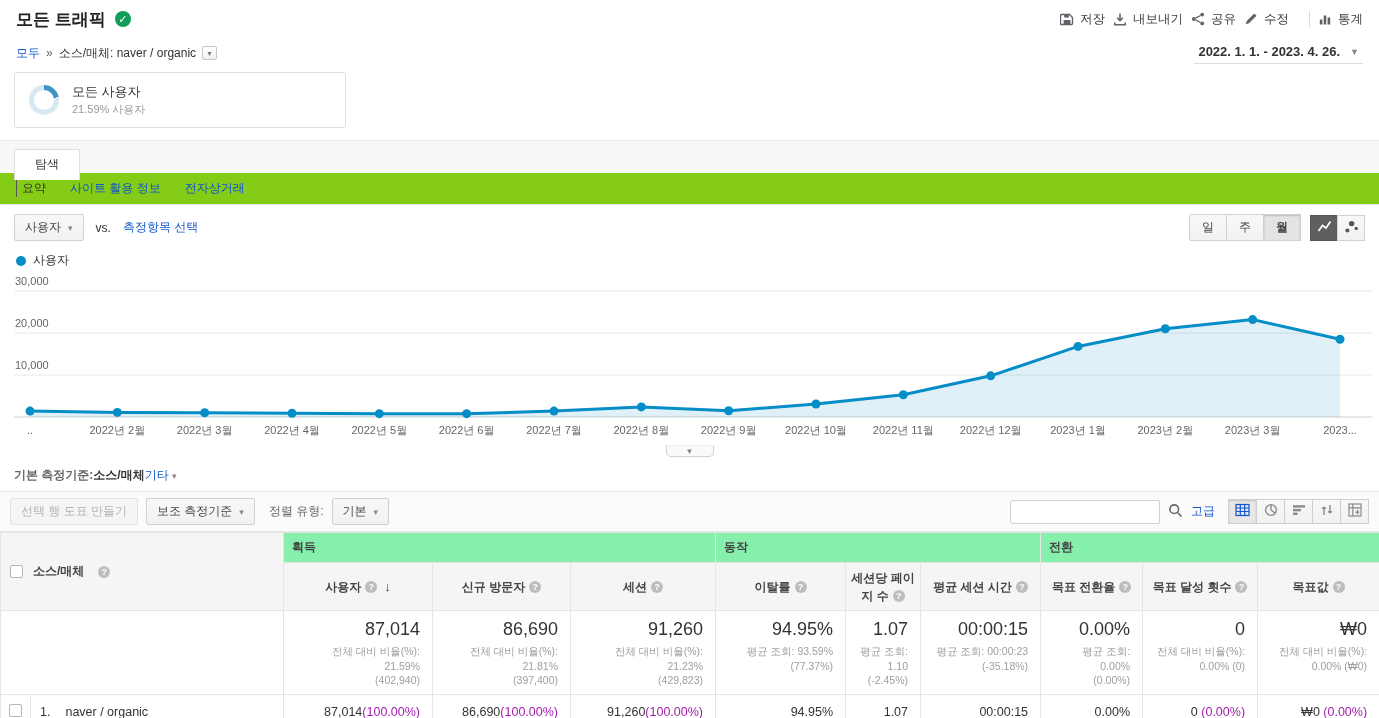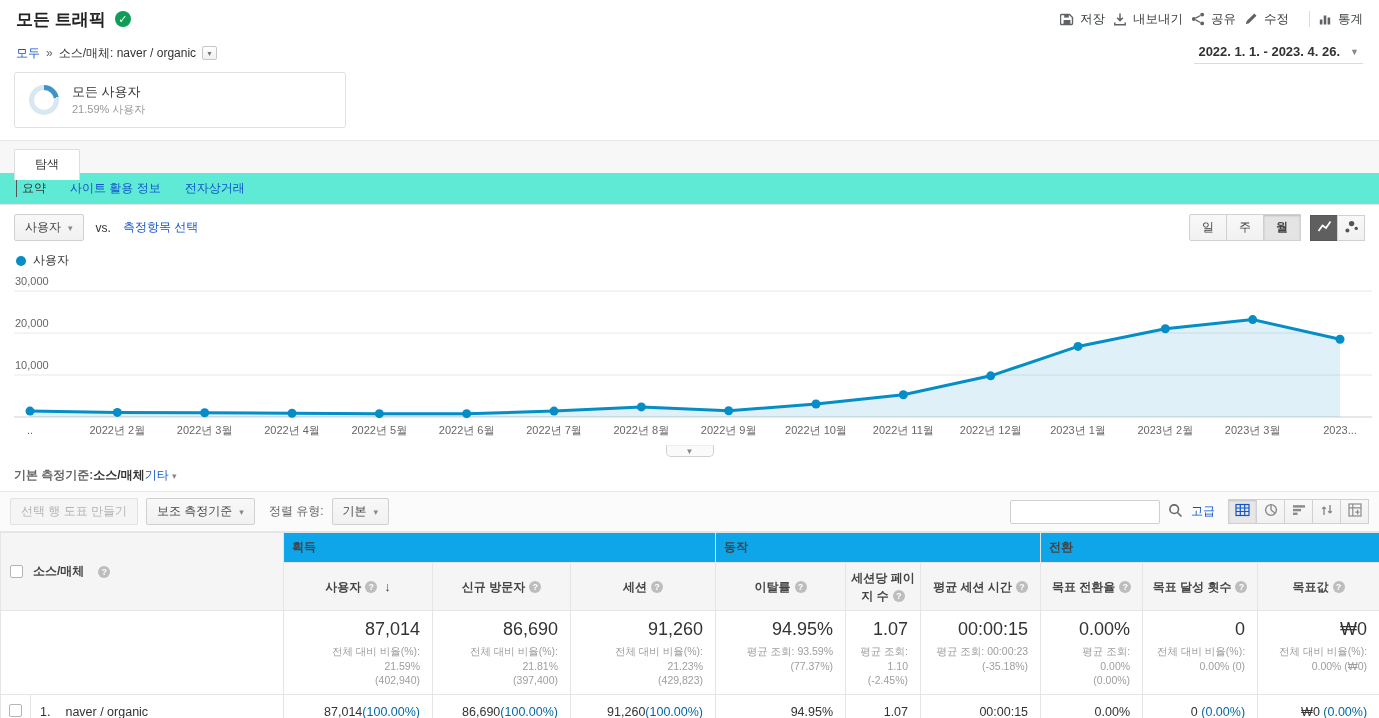--- a/index.html
+++ b/index.html
@@ -35,21 +35,21 @@
   .donut.blue{background:conic-gradient(#4193c5 0 78deg,#d7e8f2 78deg 360deg)}
   .donut.blue::after{content:"";position:absolute;inset:5px;background:#fff;border-radius:50%}
   .donut.gray{border:4px solid #dcdcdc;background:#fff}
   .seg-title{font-size:13px;color:#333}
   .seg-title.gray-text{color:#888}
   .seg-sub{font-size:11px;color:#999;margin-top:1px}
 
   
   .tabs-strip{background:#f7f7f7;border-top:1px solid #e8e8e8;height:33px;padding:7px 14px 0}
   .main-tab{display:inline-block;background:#fff;border:1px solid #ddd;border-bottom:none;border-radius:2px 2px 0 0;padding:6px 20px 7px;font-size:12px;color:#333;position:relative;top:1px;cursor:pointer}
-  .subtabs{display:flex;align-items:center;gap:24px;background:#5eead4;border-bottom:1px solid #e6e6e6;padding:9px 16px;height:32px}
+  .subtabs{display:flex;align-items:center;gap:24px;background:#84cc16;border-bottom:1px solid #e6e6e6;padding:9px 16px;height:32px}
   .subtab{color:#1155cc;text-decoration:none;font-size:12px}
   .subtab.active{color:#333;border-left:1px solid #555;padding-left:5px}
 
   
   .chart-controls{display:flex;align-items:center;gap:12px;padding:9px 14px}
   .btn{display:inline-flex;align-items:center;gap:7px;background:linear-gradient(#f8f8f8,#f1f1f1);border:1px solid #d0d0d0;border-radius:2px;padding:4px 10px;font-size:12px;color:#444}
   .btn.disabled{color:#b3b3b3;background:#f5f5f5;border-color:#e2e2e2;cursor:default}
   .vs{color:#333;font-size:12px}
   .right-controls{margin-left:auto;display:flex;align-items:center;gap:10px}
   .granularity{display:flex}
@@ -79,38 +79,38 @@
   .search-wrap{margin-left:auto;display:flex;align-items:center;gap:8px}
   .search-input{width:150px;height:24px;border:1px solid #d0d0d0;border-radius:2px;padding:0 7px;font-family:inherit;font-size:12px}
   .search-btn{border:none;background:none;color:#666;display:flex;align-items:center}
   .view-group{display:flex;margin-left:6px}
   .vbtn{width:29px;height:25px;border:1px solid #d0d0d0;background:linear-gradient(#f8f8f8,#f1f1f1);display:flex;align-items:center;justify-content:center;color:#8a8a8a;margin-left:-1px}
   .vbtn.active{background:#e7e7e7;box-shadow:inset 0 1px 2px rgba(0,0,0,.15);color:#1155cc}
 
   
   table.report{width:1379px;border-collapse:collapse;table-layout:fixed;border-top:1px solid #e0e0e0;border-bottom:1px solid #e0e0e0}
   .report th,.report td{border:1px solid #e5e5e5}
-  .grp-th{background:#0ea5e9;text-align:left;font-weight:bold;color:#444;font-size:12px;padding:6px 8px;height:26px}
+  .grp-th{background:#86efac;text-align:left;font-weight:bold;color:#444;font-size:12px;padding:6px 8px;height:26px}
   .dim-th{background:#f5f5f5;vertical-align:middle}
   .dim-inner{display:flex;align-items:center;gap:10px;padding:0 0 0 9px}
   .dim-label{font-weight:bold;color:#444;font-size:12px}
   .col-th{background:#f5f5f5;text-align:center;vertical-align:middle;font-weight:bold;color:#444;font-size:12px;line-height:1.5;padding:5px 3px;height:48px;cursor:pointer}
   .help{display:inline-block;width:12px;height:12px;line-height:12px;border-radius:50%;background:#bdbdbd;color:#fff;font-size:9px;text-align:center;margin-left:4px;vertical-align:1px;cursor:pointer}
   .sort-arrow{color:#444;font-size:13px;margin-left:7px}
   .sum-cell{background:#fff;text-align:right;vertical-align:top;padding:8px 12px 6px}
   .sum-dim{background:#fff}
   .big{font-size:18px;color:#333;margin-bottom:4px}
   .sub{font-size:10.5px;color:#9e9e9e;line-height:1.4}
   .data-row{height:34px;background:#fff}
   .cb-cell{text-align:center}
   .cb{display:inline-block;width:13px;height:13px;border:1px solid #b5b5b5;border-radius:2px;background:#fff;cursor:pointer}
   .src-cell{padding-left:9px;color:#333;font-size:12.5px}
   .row-index{margin-right:15px}
   .val-cell{text-align:right;padding-right:12px;color:#333;font-size:12.5px}
-  .pct{color:#0369a1}
+  .pct{color:#a21caf}
 </style>
 </head>
 <body>
 
 <div class="topbar">
   <div class="title-wrap">
     <h1 class="page-title">모든 트래픽</h1>
     <span class="check-badge">✓</span>
   </div>
   <div class="header-actions" id="header-actions">

